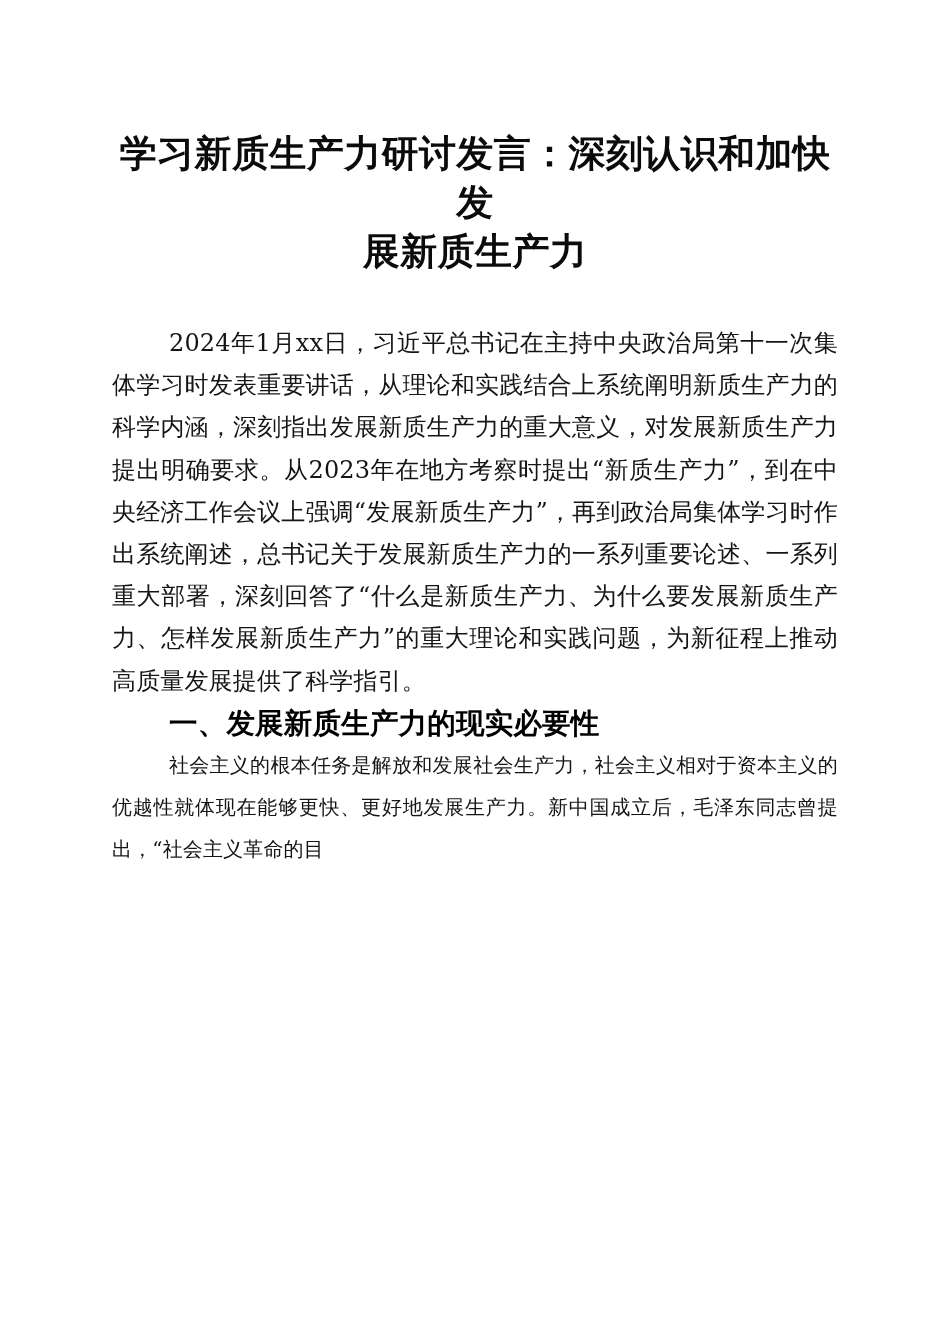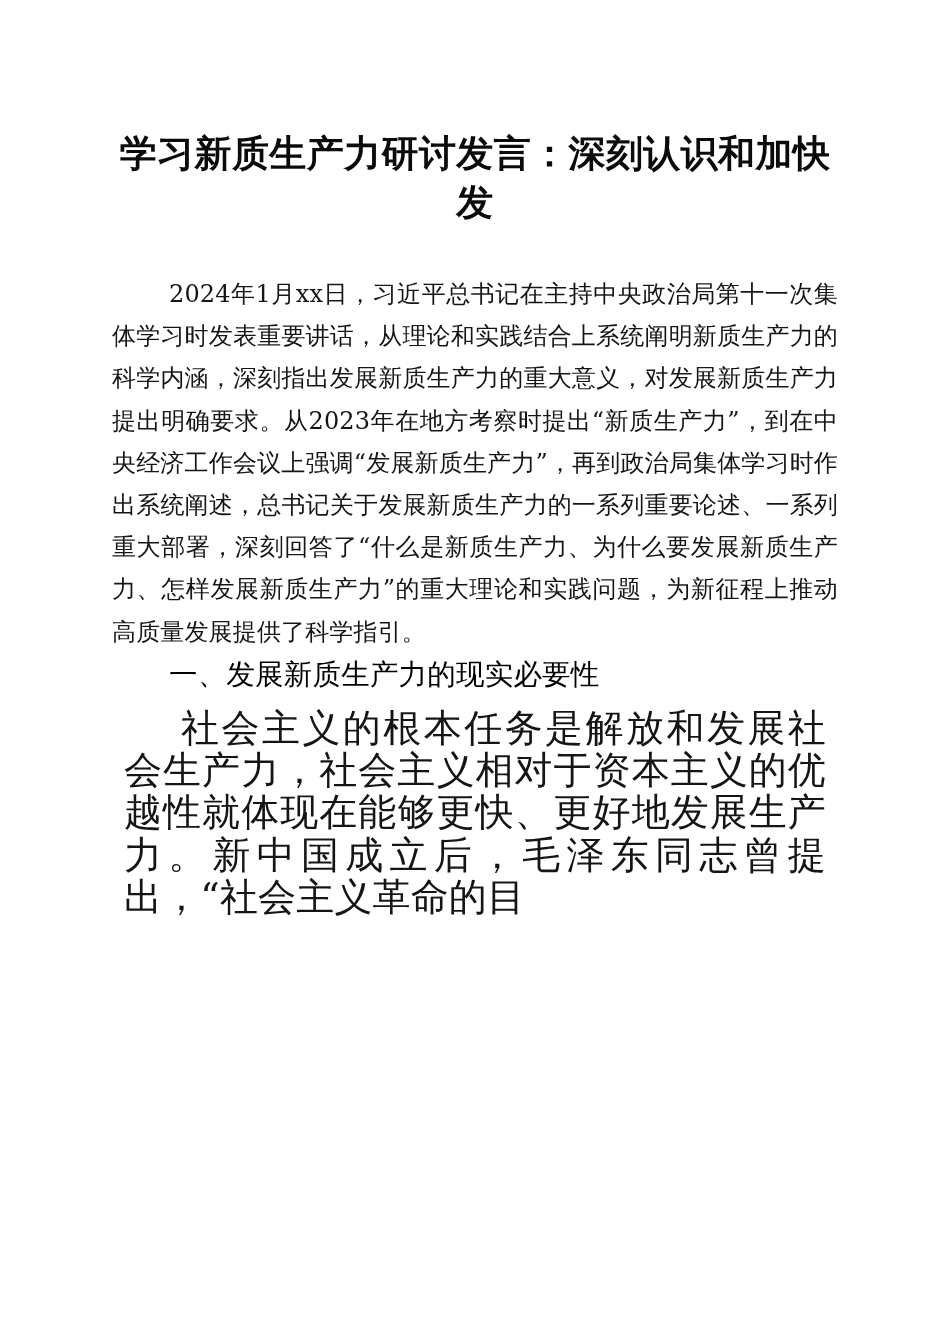--- a/index.html
+++ b/index.html
@@ -64,53 +64,53 @@
     word-break: break-all;
   }
 
   
   p.para,
   p.para-last {
     font-synthesis: none;
   }
 
   p.para-last {
-    margin: 12px;
+    margin: 0;
     font-family: "DejaVu Serif", "Liberation Serif", serif;
-    font-size: 38px;
+    font-size: 20px;
     line-height: 42.2px;
     text-align: justify;
     text-align-last: left;
     text-justify: inter-character;
     text-indent: 57px;
     letter-spacing: 0.15px;
     color: #151515;
     word-break: break-all;
   }
 
   
   h2.section-heading {
     margin: 0;
     font-family: "Liberation Sans", "DejaVu Sans", sans-serif;
-    font-weight: normal;
+    font-weight: bold;
     font-size: 28.5px;
     line-height: 42.2px;
     text-indent: 57px;
     letter-spacing: 0.2px;
     color: #000000;
     text-align: left;
   }
 </style>
 </head>
 <body>
 
 <div class="page">
   <div class="content">
 
-    <h1 class="doc-title"><span>学习新质生产力研讨发言：深刻认识和加快发</span><br></h1>
+    <h1 class="doc-title"><span>学习新质生产力研讨发言：深刻认识和加快发</span><br><span>展新质生产力</span></h1>
 
     <div class="body-block">
 
       <p class="para">2024年1月xx日，习近平总书记在主持中央政治局第十一次集体学习时发表重要讲话，从理论和实践结合上系统阐明新质生产力的科学内涵，深刻指出发展新质生产力的重大意义，对发展新质生产力提出明确要求。从2023年在地方考察时提出“新质生产力”，到在中央经济工作会议上强调“发展新质生产力”，再到政治局集体学习时作出系统阐述，总书记关于发展新质生产力的一系列重要论述、一系列重大部署，深刻回答了“什么是新质生产力、为什么要发展新质生产力、怎样发展新质生产力”的重大理论和实践问题，为新征程上推动高质量发展提供了科学指引。</p>
 
       <h2 class="section-heading">一、发展新质生产力的现实必要性</h2>
 
 
       <p class="para-last">社会主义的根本任务是解放和发展社会生产力，社会主义相对于资本主义的优越性就体现在能够更快、更好地发展生产力。新中国成立后，毛泽东同志曾提出，“社会主义革命的目</p>
 

